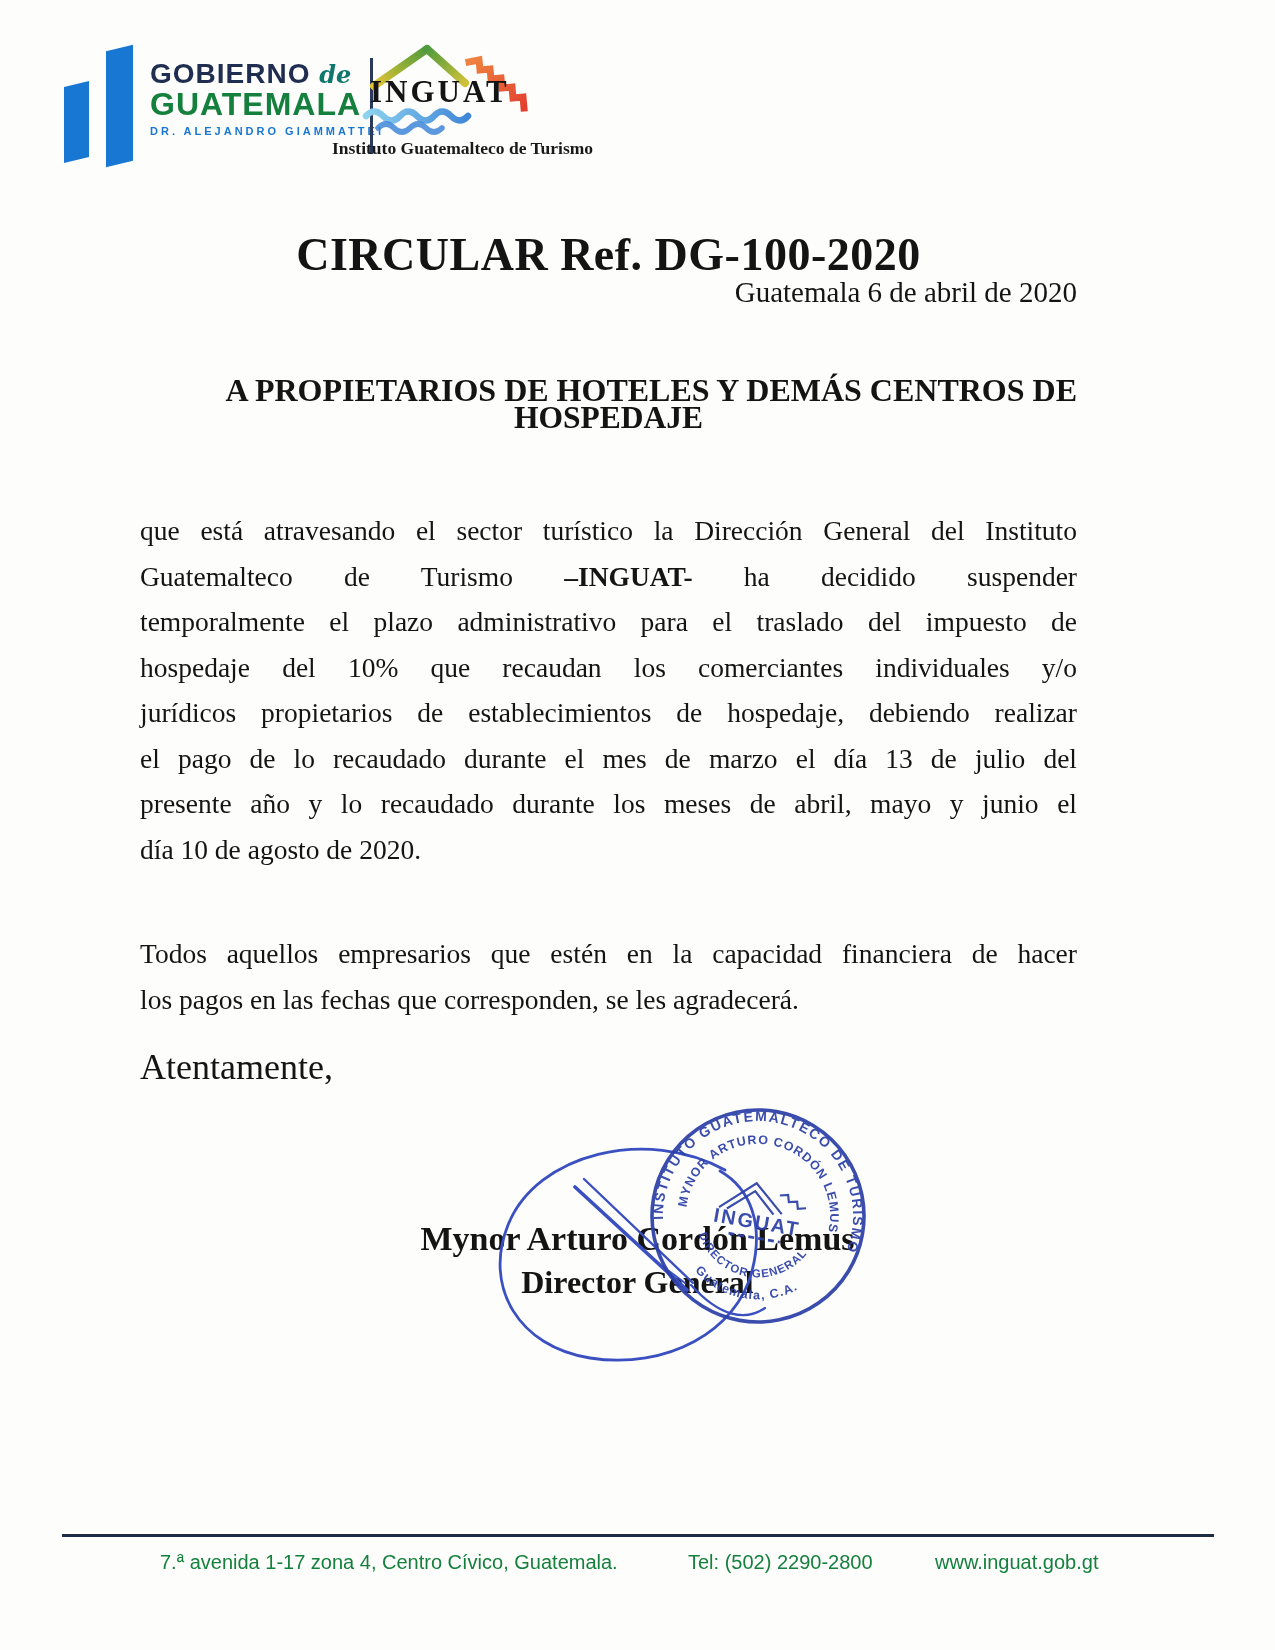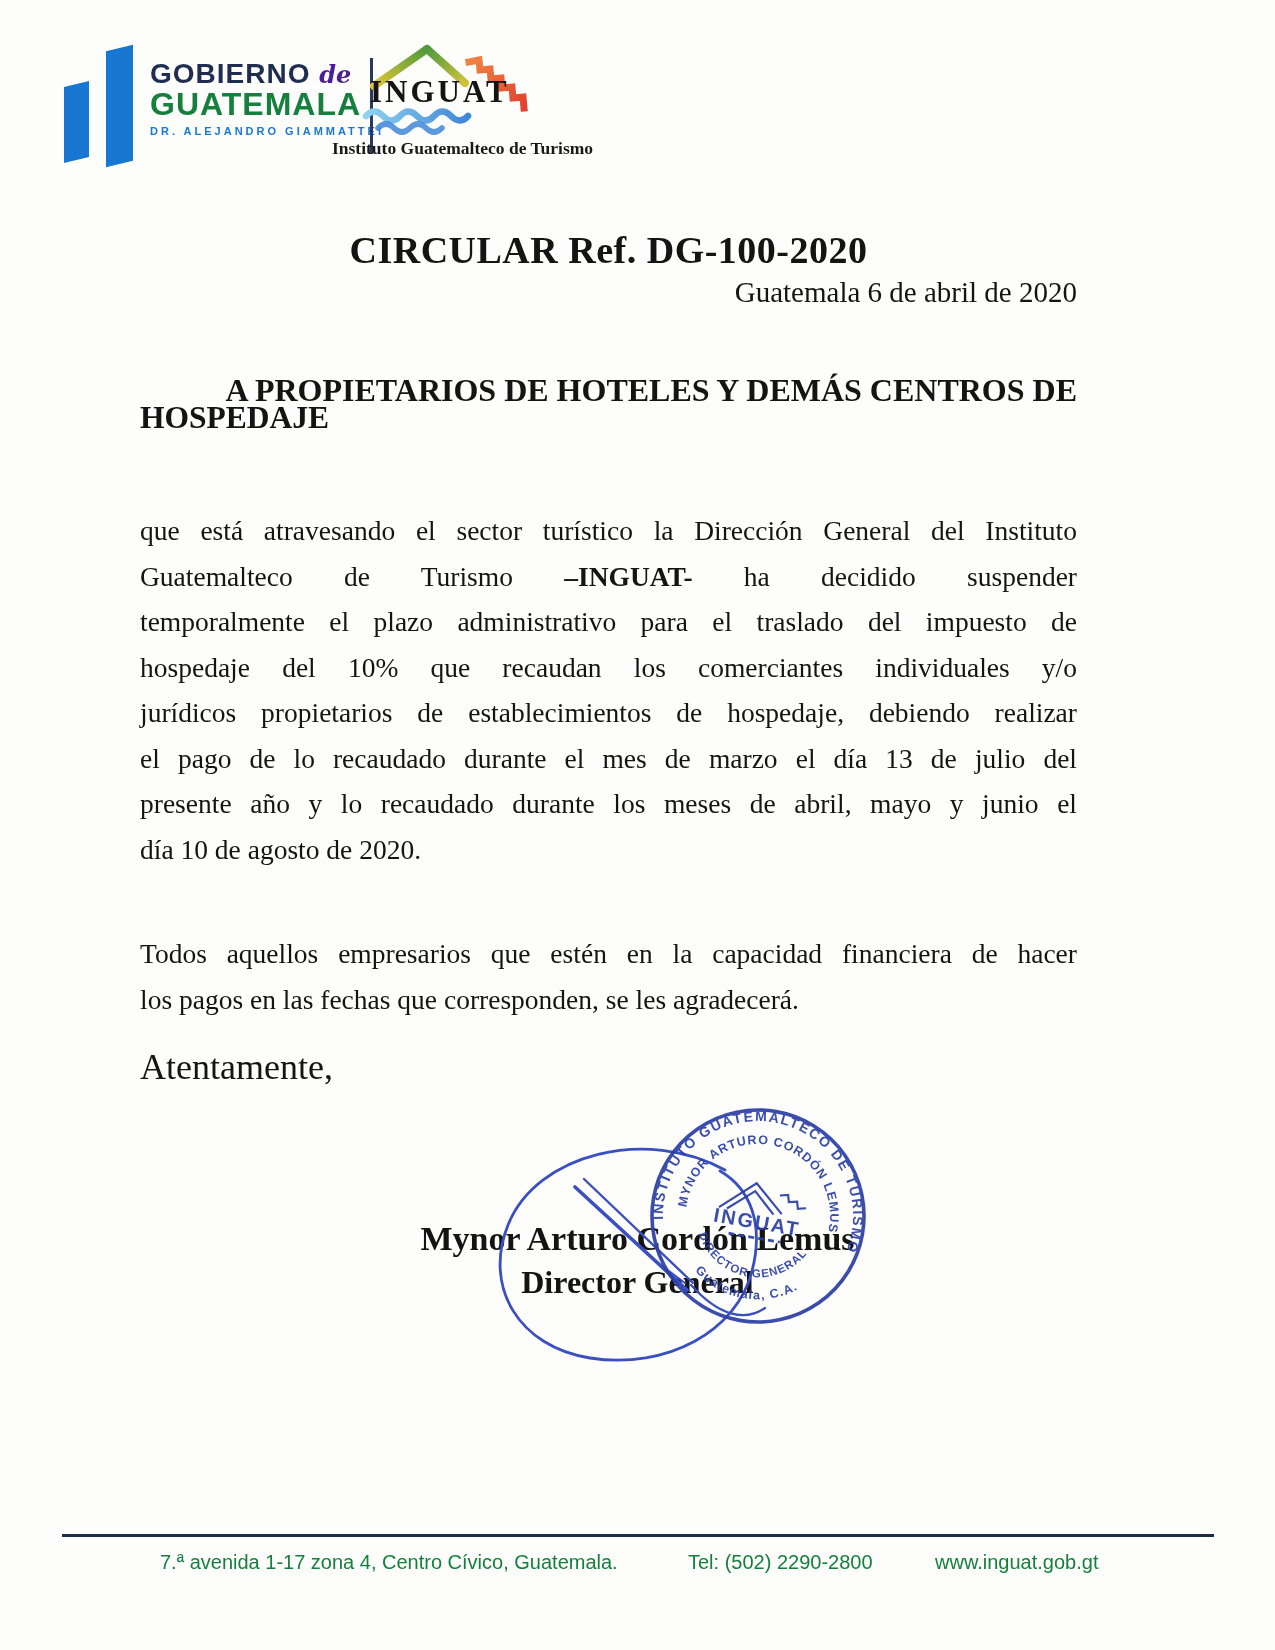--- a/index.html
+++ b/index.html
@@ -8,35 +8,35 @@
     font-family:"Liberation Serif",serif;color:#141414;overflow:hidden;
   }
   
   .gov-bar{position:absolute;background:#1877d3;transform:skewY(-14deg);}
   .bar-left{left:64px;top:84px;width:25px;height:76px;}
   .bar-right{left:106px;top:48px;width:27px;height:116px;}
   .gov-text{position:absolute;left:150px;top:60px;width:230px;}
   .gov-line1{font-family:"Liberation Sans",sans-serif;font-weight:bold;
     font-size:28px;color:#1e2d50;letter-spacing:1px;line-height:28px;white-space:nowrap;}
   .gov-de{font-family:"DejaVu Serif",serif;font-style:italic;font-weight:bold;
-    font-size:24px;color:#4c1d95;letter-spacing:0;}
+    font-size:24px;color:#0f766e;letter-spacing:0;}
   .gov-line2{font-family:"Liberation Sans",sans-serif;font-weight:bold;
     font-size:32px;color:#15803d;letter-spacing:1px;line-height:30px;white-space:nowrap;}
   .gov-line3{font-family:"Liberation Sans",sans-serif;font-weight:bold;
     font-size:11px;color:#1877d3;letter-spacing:3px;margin-top:6px;white-space:nowrap;}
   .logo-divider{position:absolute;left:370px;top:58px;width:3px;height:96px;background:#2a3a5f;}
   .inguat-logo{position:absolute;left:338px;top:40px;width:215px;height:100px;}
   .inguat-sub{position:absolute;left:332px;top:138px;width:230px;text-align:center;
     font-family:"Liberation Serif",serif;font-weight:bold;font-size:17.5px;color:#191919;white-space:nowrap;}
   
   .content{position:absolute;left:140px;width:937px;}
-  .title{top:228px;text-align:center;font-size:38px;font-weight:bold;letter-spacing:.5px;}
+  .title{top:228px;text-align:center;font-size:46px;font-weight:bold;letter-spacing:.5px;}
   .dateline{top:276px;text-align:right;font-size:29px;}
   .addr1{top:372px;text-align:right;font-size:32px;font-weight:bold;}
-  .addr2{top:400px;font-size:31.5px;font-weight:bold;}
+  .addr2{top:400px;text-align:center;font-size:31.5px;font-weight:bold;}
   .para{font-size:27.5px;line-height:45.5px;}
   .jline{text-align:justify;text-align-last:justify;-moz-text-align-last:justify;}
   .lline{text-align:left;text-align-last:left;}
   .p1{top:508px;}
   .p2{top:931px;}
   .closing{top:1046px;font-size:36px;}
   .signer{position:absolute;left:380px;width:515px;text-align:center;z-index:1;}
   .signer-name{top:1220px;font-size:34px;font-weight:bold;}
   .signer-title{top:1264px;font-size:32px;font-weight:bold;}
   .sig-svg{position:absolute;left:425px;top:1075px;z-index:2;pointer-events:none;}

